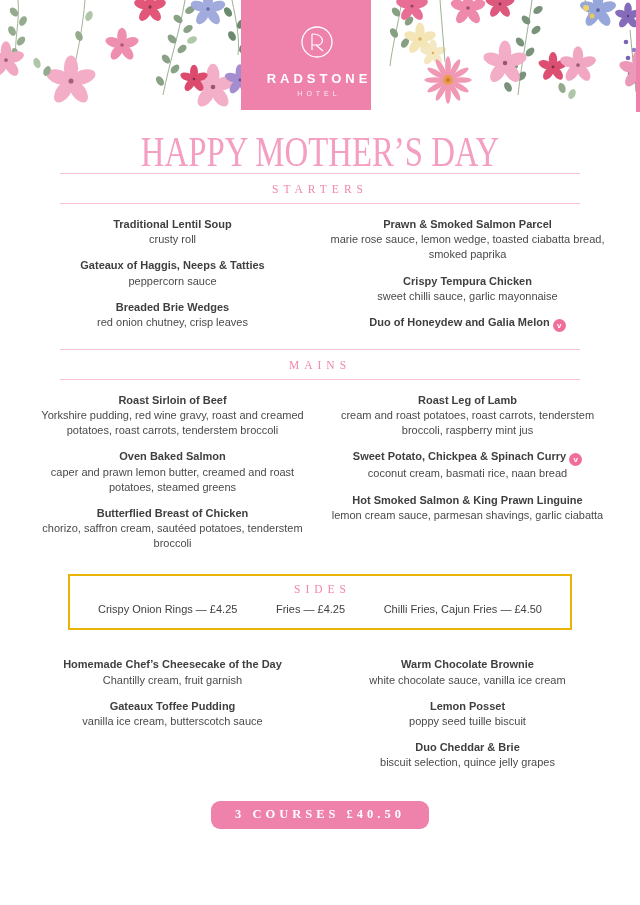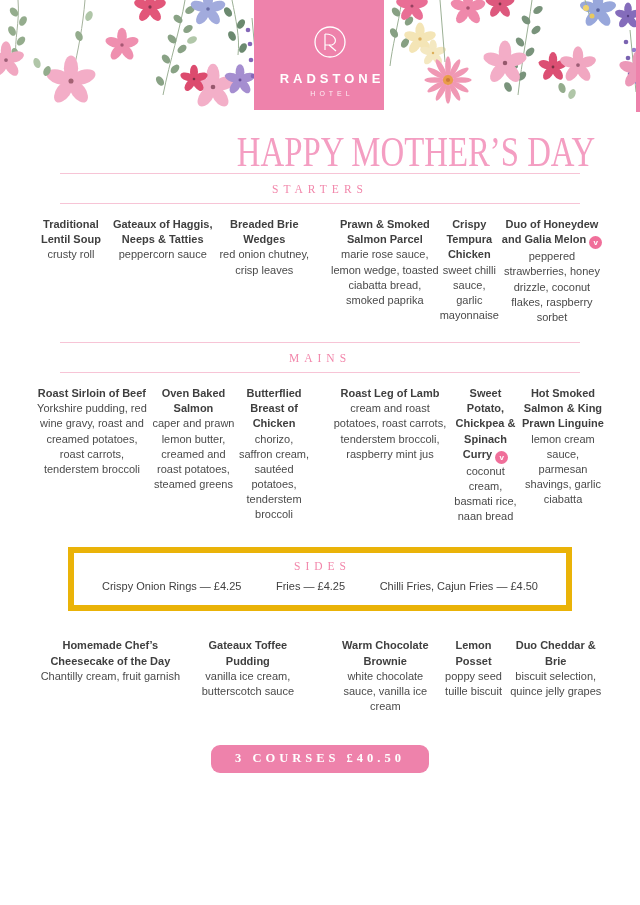--- a/index.html
+++ b/index.html
@@ -3,47 +3,47 @@
 <meta charset="utf-8">
 <style>
   * { margin:0; padding:0; box-sizing:border-box; }
   body { background:#fff; font-family:"Liberation Sans", sans-serif; }
   .page { position:relative; width:640px; height:905px; margin:0 auto; background:#fff; overflow:hidden; }
 
   
   .floral-band { position:relative; width:640px; height:118px; }
   .floral-band svg { display:block; }
   .edge-strip { position:absolute; right:0; top:0; width:4px; height:112px; background:#ee82ab; }
-  .logo-box { position:absolute; left:254px; top:0; width:130px; height:110px;
+  .logo-box { position:absolute; left:241px; top:0; width:130px; height:110px;
               background:#ee82ab; display:flex; flex-direction:column; align-items:center;padding-left:22px; }
   .monogram { margin-top:20px; }
   .brand-name { color:#fff; font-size:13px; font-weight:bold; letter-spacing:4px; margin-top:7px; text-indent:4px; }
   .brand-sub { color:rgba(255,255,255,.85); font-size:7px; letter-spacing:4px; margin-top:4px; text-indent:4px; }
 
   
-  .title-wrap { text-align:right; margin-top:9px; height:46px; }
+  .title-wrap { text-align:center; margin-top:9px; height:46px; }
   .title { display:inline-block; font-family:"Liberation Serif", serif; font-weight:normal;
            font-size:41px; color:#f49ec2; letter-spacing:0px; transform:scaleX(.80) scaleY(1.05);
            transform-origin:center; white-space:nowrap; }
 
   
   .section { padding:0 35px; }
   .rule-heading { margin:0 25px; border-top:1px solid #f7c4d6; border-bottom:1px solid #f7c4d6;
                   text-align:center; padding:5px 0 6px; }
   .rule-heading span { font-family:"Liberation Serif", serif; font-size:11.5px; color:#f287ab; letter-spacing:5px; text-indent:5px; }
   .cols { display:grid; grid-template-columns:275px 275px; column-gap:20px; padding:13px 0 6px; }
-  .col { display:flex; flex-direction:row; }
+  .col { display:flex; flex-direction:column; }
   .mi { text-align:center; margin-bottom:11px; color:#4a4a4a; font-size:11px; line-height:1.38; }
   .mi b { font-weight:bold; color:#3f3f3f; }
   .badge { display:inline-flex; align-items:center; justify-content:center; width:13px; height:13px;
            border-radius:50%; background:#f06f9a; color:#fff; font-size:8px; font-weight:bold;
            vertical-align:-2px; margin-left:3px; }
 
   
-  .sides-box { margin:6px 68px 0; border:6px solid #eab308; text-align:center; padding:7px 0 13px; }
+  .sides-box { margin:6px 68px 0; border:2px solid #eab308; text-align:center; padding:7px 0 13px; }
   .sides-heading { font-family:"Liberation Serif", serif; font-size:11.5px; color:#f287ab; letter-spacing:5px; text-indent:5px; }
   .sides-row { display:flex; justify-content:space-between; padding:0 28px; margin-top:8px; }
   .sides-row span { font-size:11px; font-weight:normal; color:#3f3f3f; }
 
   .gap-lg { height:14px; }
 
   
   .offer-wrap { text-align:center; margin-top:14px; }
   .offer { display:inline-block; background:#ee82ab; color:#fff; font-family:"Liberation Serif", serif;
            font-size:12.5px; font-weight:bold; letter-spacing:4px; padding:6px 24px 7px;border-radius:9px; }
@@ -300,21 +300,20 @@
         <div class="mi">
           <b>Prawn &amp; Smoked Salmon Parcel</b>
           <div>marie rose sauce, lemon wedge, toasted ciabatta bread, smoked paprika</div>
         </div>
         <div class="mi">
           <b>Crispy Tempura Chicken</b>
           <div>sweet chilli sauce, garlic mayonnaise</div>
         </div>
         <div class="mi">
           <b>Duo of Honeydew and Galia Melon</b><span class="badge">v</span>
-          <div>peppered strawberries, honey drizzle, coconut flakes, raspberry sorbet</div>
         </div>
       </div>
     </div>
   </section>
 
   <section class="section">
     <div class="rule-heading"><span>MAINS</span></div>
     <div class="cols">
       <div class="col">
         <div class="mi">

